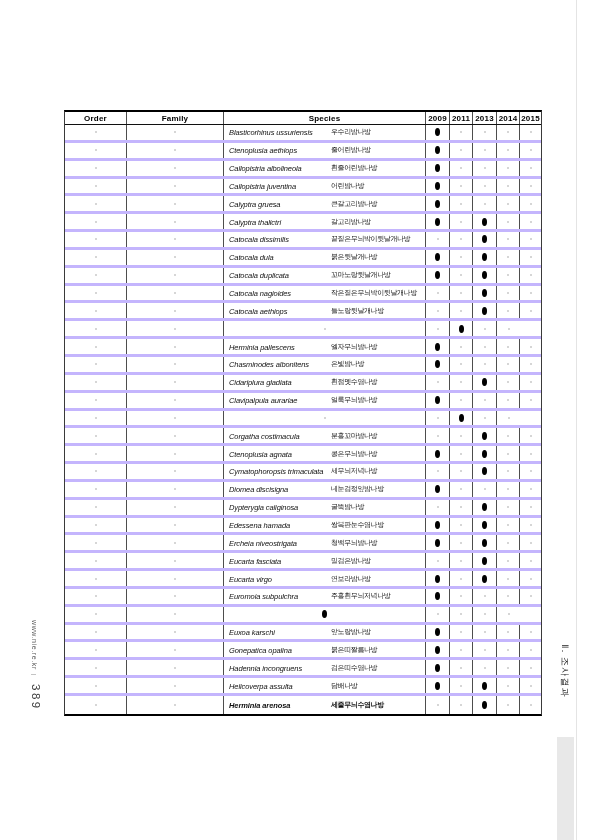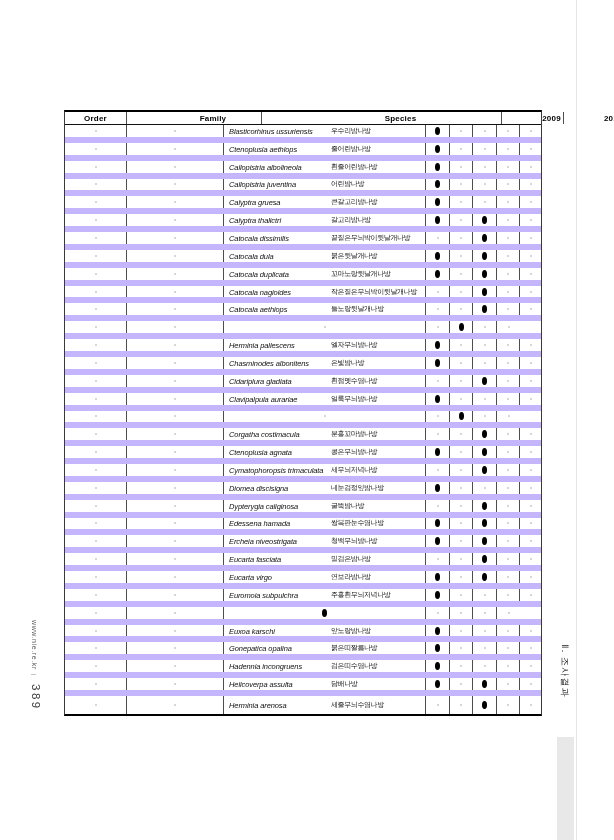--- a/index.html
+++ b/index.html
@@ -25,24 +25,24 @@
   }
   
   .tbl{
     position:absolute;left:64px;top:110px;width:476px;
     border-top:2.5px solid #000;border-bottom:2.5px solid #000;
     border-left:1px solid #3a3a3a;border-right:1px solid #3a3a3a;
     box-sizing:content-box;
   }
   .trow{
     display:grid;grid-template-columns:62px 97px 202px 24px 23px 24px 23px 21px;
-    box-sizing:border-box;border-bottom:6px solid #c4b5fd;height:17.85px;
+    box-sizing:border-box;border-bottom:3px solid #c4b5fd;height:17.85px;
   }
-  .trow:last-child{border-bottom:none;}
-  .thead{height:13px;border-bottom:1.5px solid #101010;gap:38px;}
+  .trow:last-child{border-bottom:none;font-weight:bold;}
+  .thead{height:13px;border-bottom:1.5px solid #101010;}
   .cell{
     box-sizing:border-box;border-right:1px solid #4d4d4d;
     display:flex;align-items:center;justify-content:center;position:relative;
     overflow:hidden;
   }
   .cell:last-child{border-right:none;}
   .thead .cell{font-weight:bold;font-size:8px;letter-spacing:0.2px;color:#000;}
   .sp-cell{justify-content:flex-start;}
   .sci{
     position:absolute;left:5px;top:50%;transform:translateY(-50%);

